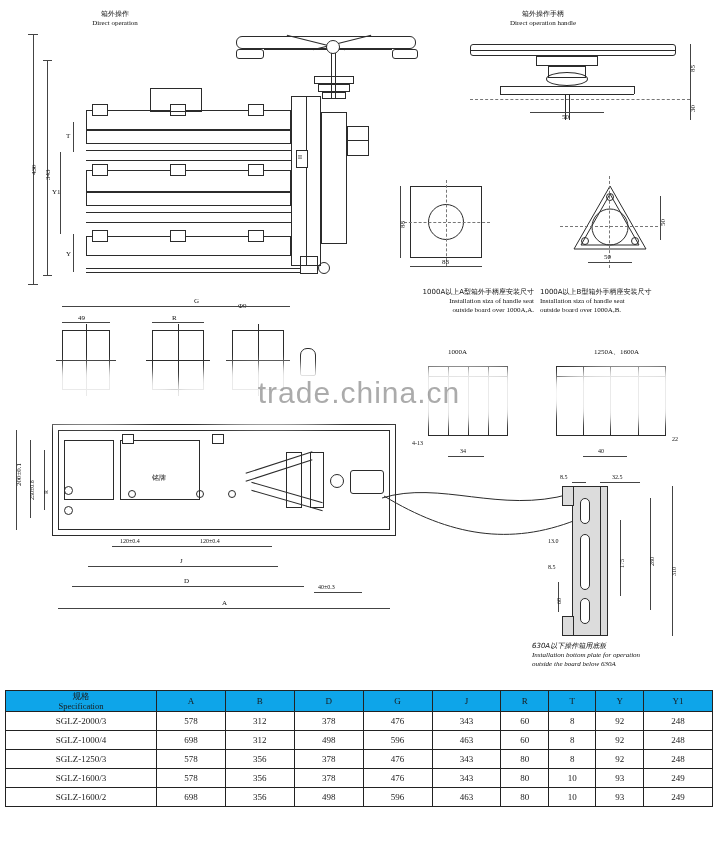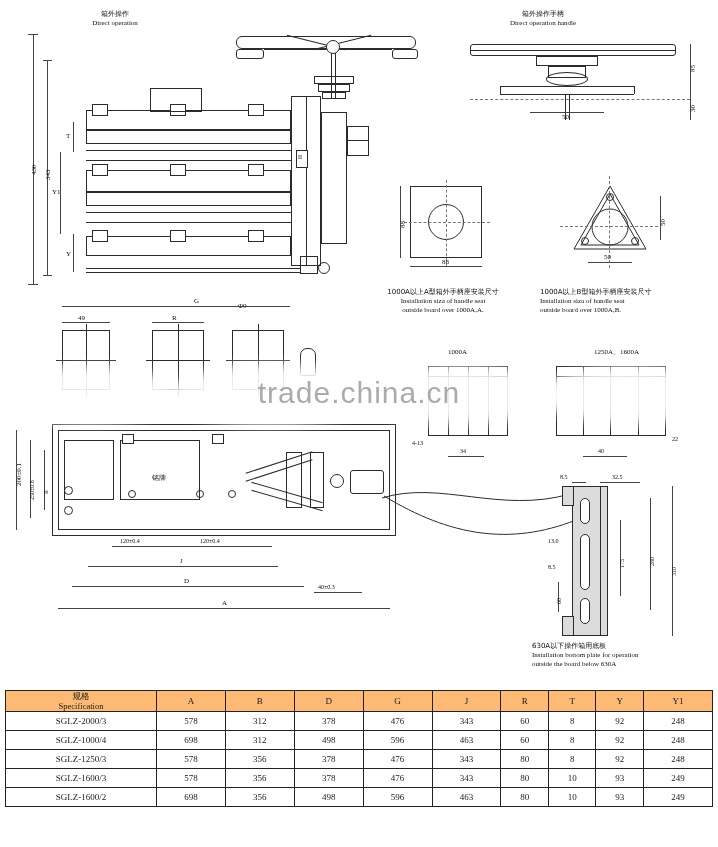--- a/index.html
+++ b/index.html
@@ -28,21 +28,21 @@
   .wm{position:absolute;left:0;top:362px;width:718px;height:62px;
       display:flex;align-items:center;justify-content:center;
       font-family:"Liberation Sans",sans-serif;font-size:30px;letter-spacing:1px;
       color:rgba(120,120,120,.62);font-weight:500;pointer-events:none;}
   .wm-blob{position:absolute;border-radius:50%;background:rgba(255,255,255,.9);filter:blur(6px);}
 
   
   table{position:absolute;left:5px;top:690px;width:708px;border-collapse:collapse;
         font-family:"Liberation Serif",serif;font-size:9px;}
   th,td{border:1px solid #222;text-align:center;height:18px;padding:0;}
-  thead th{background:#fdba74;font-weight:normal;}
+  thead th{background:#0ea5e9;font-weight:normal;}
   .spec-col{width:150px;}
   .hdr2{line-height:10px;font-size:8.5px;}
 </style>
 </head>
 <body>
 
 <div class="sheet">
 
   <div class="cap" style="left:60px;top:10px;width:110px;">
     <span class="lbl cn" style="position:static;">箱外操作</span><br>
@@ -146,21 +146,21 @@
 
   <div class="box" style="left:410px;top:186px;width:72px;height:72px;"></div>
   <div class="circ" style="left:428px;top:204px;width:36px;height:36px;"></div>
   <div class="dash-h" style="left:404px;top:222px;width:86px;"></div>
   <div class="dash-v" style="left:446px;top:180px;height:86px;"></div>
   <div class="dim-v" style="left:400px;top:186px;height:72px;"></div>
   <div class="lbl rot90" style="left:399px;top:228px;">88</div>
   <div class="dim-h" style="left:410px;top:266px;width:72px;"></div>
   <div class="lbl" style="left:442px;top:258px;">88</div>
 
-  <div class="cap" style="left:368px;top:288px;width:150px;text-align:center;">
+  <div class="cap" style="left:384px;top:288px;width:150px;text-align:right;">
     <span class="lbl cn" style="position:static;">1000A以上A型箱外手柄座安装尺寸</span><br>
     <span class="lbl" style="position:static;">Installation siza of handle seat</span><br>
     <span class="lbl" style="position:static;">outside board  over 1000A,A.</span>
   </div>
 
   <div class="box" style="left:570px;top:182px;width:78px;height:78px;border-color:transparent;">
     <svg width="78" height="78" style="display:block;">
       <polygon points="39,3 75,66 3,66" fill="none" stroke="#2b2b2b" stroke-width="1"></polygon>
       <polygon points="39,11 68,62 10,62" fill="none" stroke="#2b2b2b" stroke-width="1"></polygon>
       <circle cx="39" cy="44" r="18" fill="none" stroke="#2b2b2b" stroke-width="1"></circle>
@@ -289,21 +289,21 @@
   <div class="lbl s6" style="left:548px;top:564px;">8.5</div>
   <div class="dim-v" style="left:620px;top:520px;height:76px;"></div>
   <div class="lbl rot90 s6" style="left:619px;top:568px;">175</div>
   <div class="dim-v" style="left:650px;top:498px;height:112px;"></div>
   <div class="lbl rot90 s6" style="left:649px;top:566px;">280</div>
   <div class="dim-v" style="left:672px;top:486px;height:150px;"></div>
   <div class="lbl rot90 s6" style="left:671px;top:576px;">310</div>
   <div class="dim-v" style="left:558px;top:582px;height:30px;"></div>
   <div class="lbl rot90 s6" style="left:556px;top:604px;">60</div>
 
-  <div class="cap" style="left:532px;top:642px;width:180px;text-align:left;">
+  <div class="cap" style="left:532px;top:642px;width:180px;text-align:left;font-style:italic;">
     <span class="lbl cn" style="position:static;">630A以下操作箱用底板</span><br>
     <span class="lbl" style="position:static;">Installation bottom plate for operation</span><br>
     <span class="lbl" style="position:static;">outside the board below 630A</span>
   </div>
 
   <div class="wm-blob" style="left:0px;top:366px;width:180px;height:58px;"></div>
   <div class="wm-blob" style="left:170px;top:364px;width:200px;height:62px;"></div>
   <div class="wm-blob" style="left:360px;top:366px;width:200px;height:58px;"></div>
   <div class="wm-blob" style="left:540px;top:366px;width:180px;height:58px;"></div>
   <div class="wm">trade.china.cn</div>

